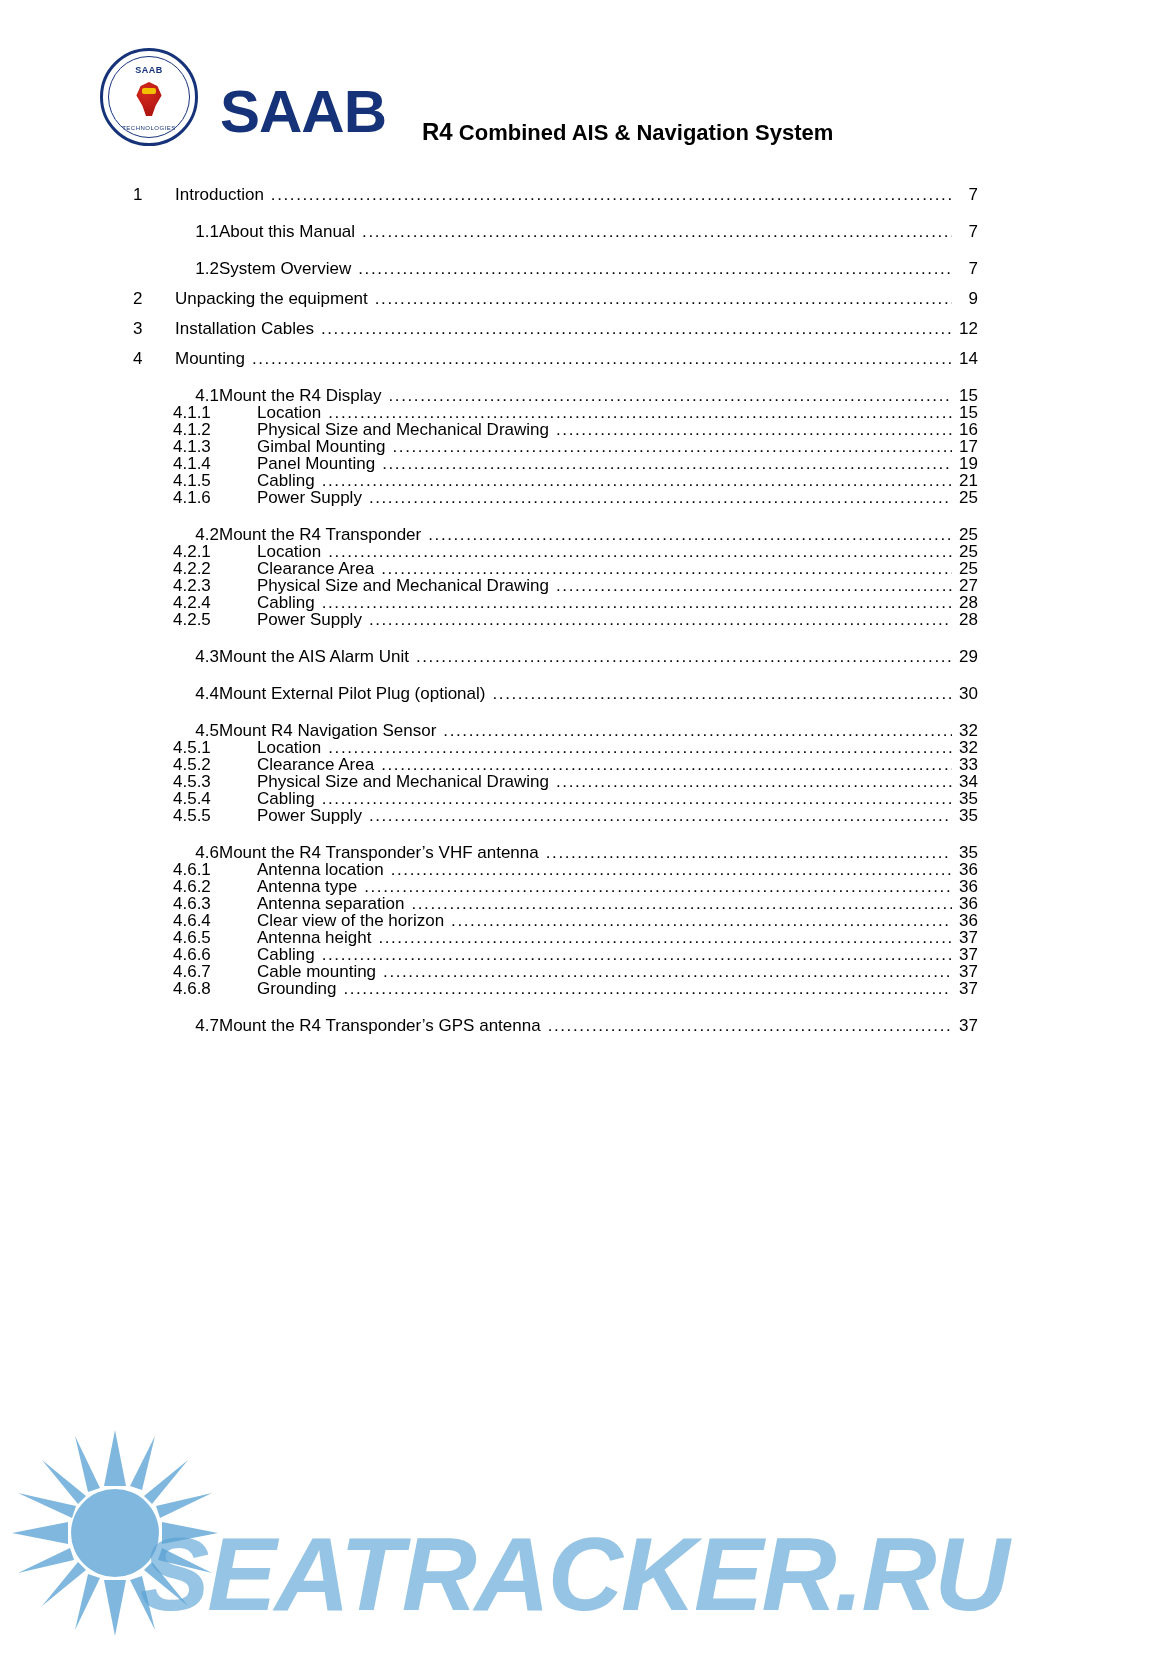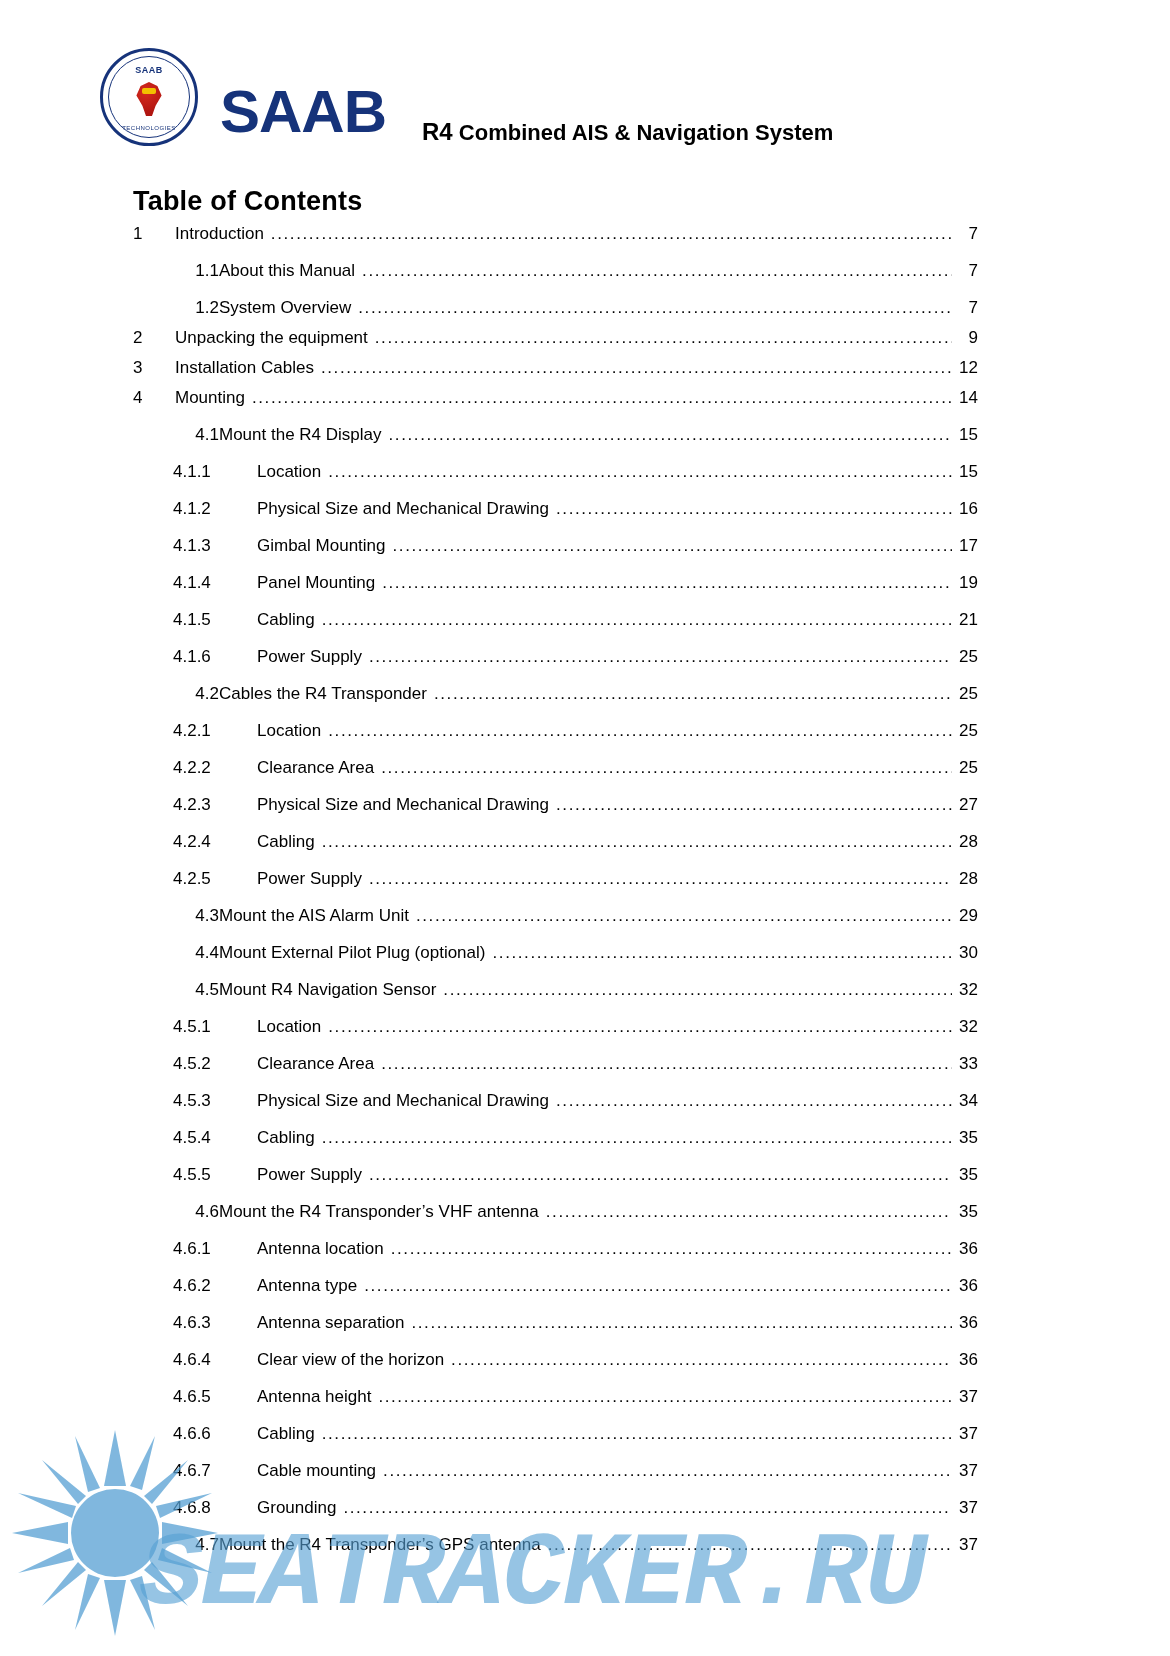--- a/index.html
+++ b/index.html
@@ -141,21 +141,21 @@
     flex: 0 0 auto;
     text-align: right;
     min-width: 24px;
   }
 
   
   .lvl1 { padding-left: 0px;  margin-top: 13px; }
   .lvl1 .num  { width: 42px; }
   .lvl2 { padding-left: 20px; margin-top: 20px; }
   .lvl2 .num  { width: 66px; text-align: right; }
-  .lvl3 { padding-left: 40px; margin-top: 20px; }
+  .lvl3 { padding-left: 40px; }
   .lvl3 .num  { width: 84px; }
 
   .first-row { margin-top: 0; }
 
   
   .watermark {
     position: absolute;
     left: 0;
     bottom: 0;
     width: 1170px;
@@ -165,21 +165,21 @@
   }
   .wm-text {
     position: absolute;
     left: 140px;
     bottom: 22px;
     font-size: 104px;
     font-weight: bold;
     font-style: italic;
     color: rgba(86, 160, 211, 0.62);
     letter-spacing: -2px;
-    font-family: Liberation Mono, monospace;
+    font-family: Liberation Sans, sans-serif;
     white-space: nowrap;
   }
   .wm-sun {
     position: absolute;
     left: 10px;
     bottom: 18px;
     width: 210px;
     height: 210px;
   }
 </style>
@@ -193,21 +193,20 @@
     <div class="logo-griffin"></div>
     <div class="logo-bottom">TECHNOLOGIES</div>
   </div>
   <div class="saab-wordmark">SAAB</div>
   <div class="doc-title">
     <span class="big">R4</span><span class="small">&nbsp;</span><span class="small">Combined AIS &amp; Navigation System</span>
   </div>
 </div>
 
 <div class="toc-wrap">
-  <h1 class="toc-heading">Table of Contents</h1>
   <div id="toc-list">
       <div class="toc-row lvl1 first-row">
         <span class="num">1</span>
         <span class="label">Introduction</span>
         <span class="dots">................................................................................................................................................................</span>
         <span class="page">7</span>
       </div>
       <div class="toc-row lvl2">
         <span class="num">1.1</span>
         <span class="label">About this Manual</span>
@@ -275,21 +274,21 @@
         <span class="page">21</span>
       </div>
       <div class="toc-row lvl3">
         <span class="num">4.1.6</span>
         <span class="label">Power Supply</span>
         <span class="dots">................................................................................................................................................................</span>
         <span class="page">25</span>
       </div>
       <div class="toc-row lvl2">
         <span class="num">4.2</span>
-        <span class="label">Cables the R4 Transponder</span>
+        <span class="label">Mount the R4 Transponder</span>
         <span class="dots">................................................................................................................................................................</span>
         <span class="page">25</span>
       </div>
       <div class="toc-row lvl3">
         <span class="num">4.2.1</span>
         <span class="label">Location</span>
         <span class="dots">................................................................................................................................................................</span>
         <span class="page">25</span>
       </div>
       <div class="toc-row lvl3">

